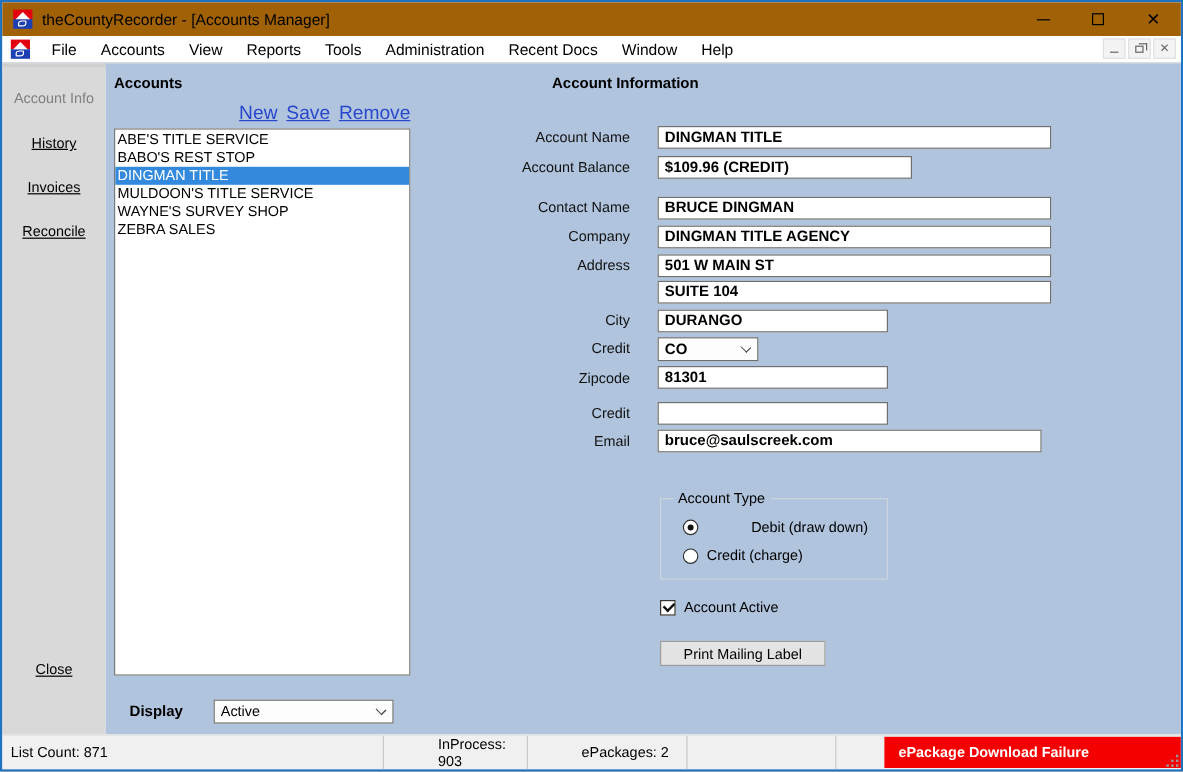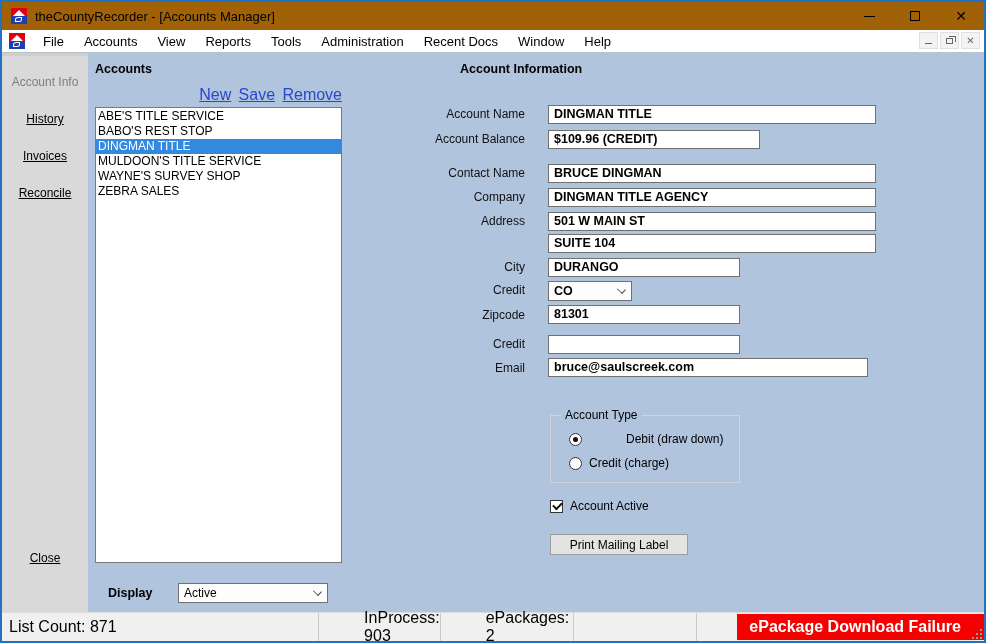--- a/index.html
+++ b/index.html
@@ -88,21 +88,21 @@
   .checkbox { width:13px; height:13px; background:#fff; border:1px solid #333; position:relative; flex:0 0 auto; }
   .checkbox.on:after { content:""; position:absolute; left:2px; top:1px; width:7px; height:4px;
               border-left:2px solid #111; border-bottom:2px solid #111; transform:rotate(-45deg); }
 
   .push-btn { position:absolute; left:462px; top:481px; width:138px; height:21px;
               background:#e3e3e3; border:1px solid #9d9d9d; font-size:12px;
               display:flex; align-items:center; justify-content:center; cursor:default; }
 
   
   .statusbar { height:29px; background:#f0f0f0; border-top:1px solid #dcdcdc;
-               display:flex; align-items:stretch; flex:0 0 auto; font-size:16px; position:relative;gap:38px; }
+               display:flex; align-items:stretch; flex:0 0 auto; font-size:12px; position:relative;gap:38px; }
   .sb-panel { display:flex; align-items:center; padding-left:7px; border-right:1px solid #c9c9c9; }
   .sb-1 { width:361px; }
   .sb-2 { width:92px; }
   .sb-3 { width:108px; }
   .sb-4 { width:96px; }
   .sb-alert { width:280px; margin:1px 0 1px 2px; background:#f40000; color:#fff; font-weight:bold;
               display:flex; align-items:center; padding-left:12px; border-right:none; }
   .sb-grip { position:absolute; right:2px; bottom:2px; width:10px; height:10px; }
   .sb-grip i { position:absolute; width:2px; height:2px; background:#9a9a9a; }
   .sb-grip i:nth-child(1){ right:0; bottom:0; } .sb-grip i:nth-child(2){ right:4px; bottom:0; }

